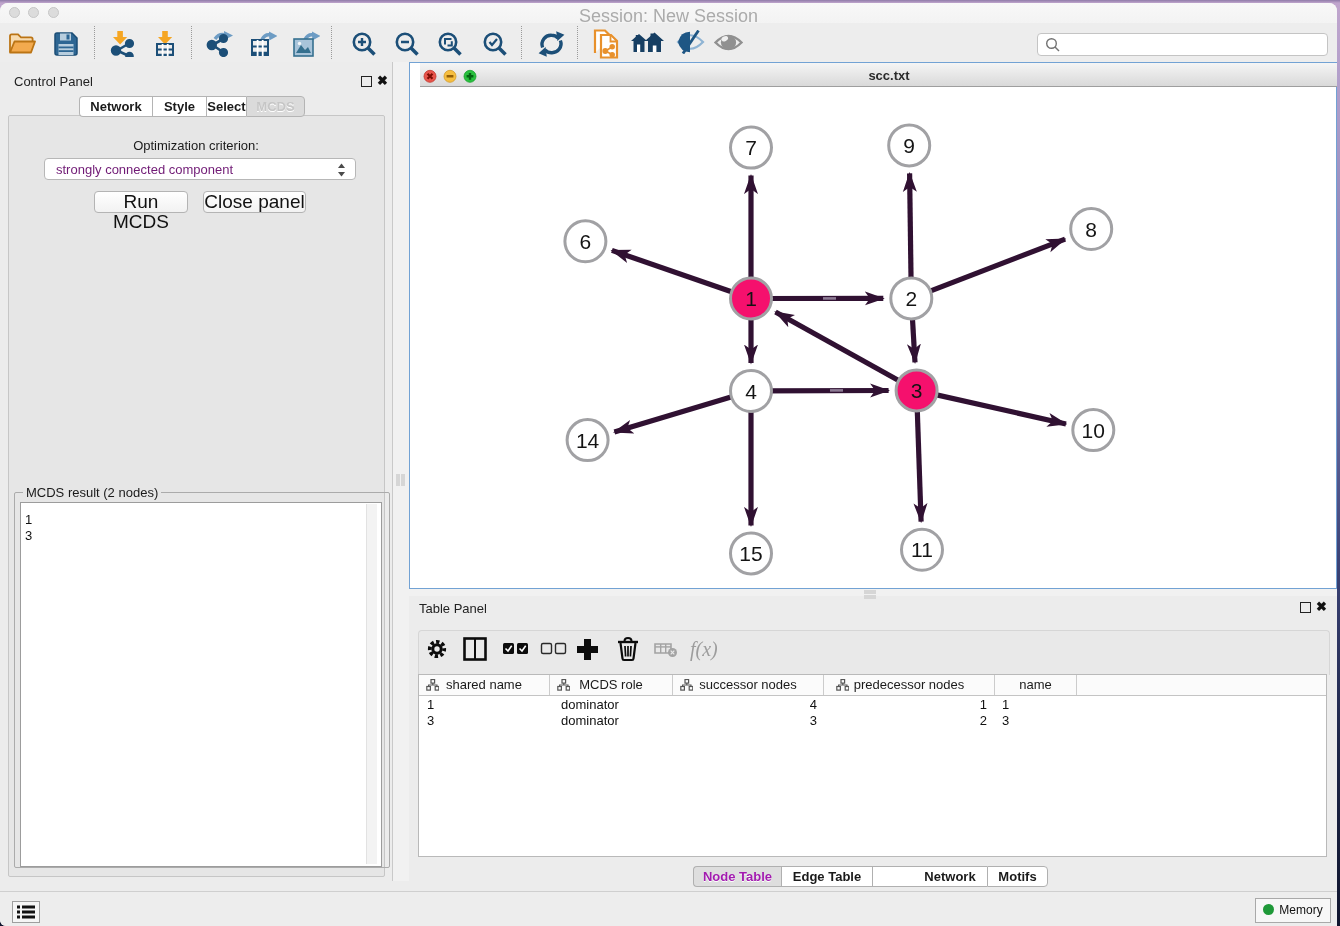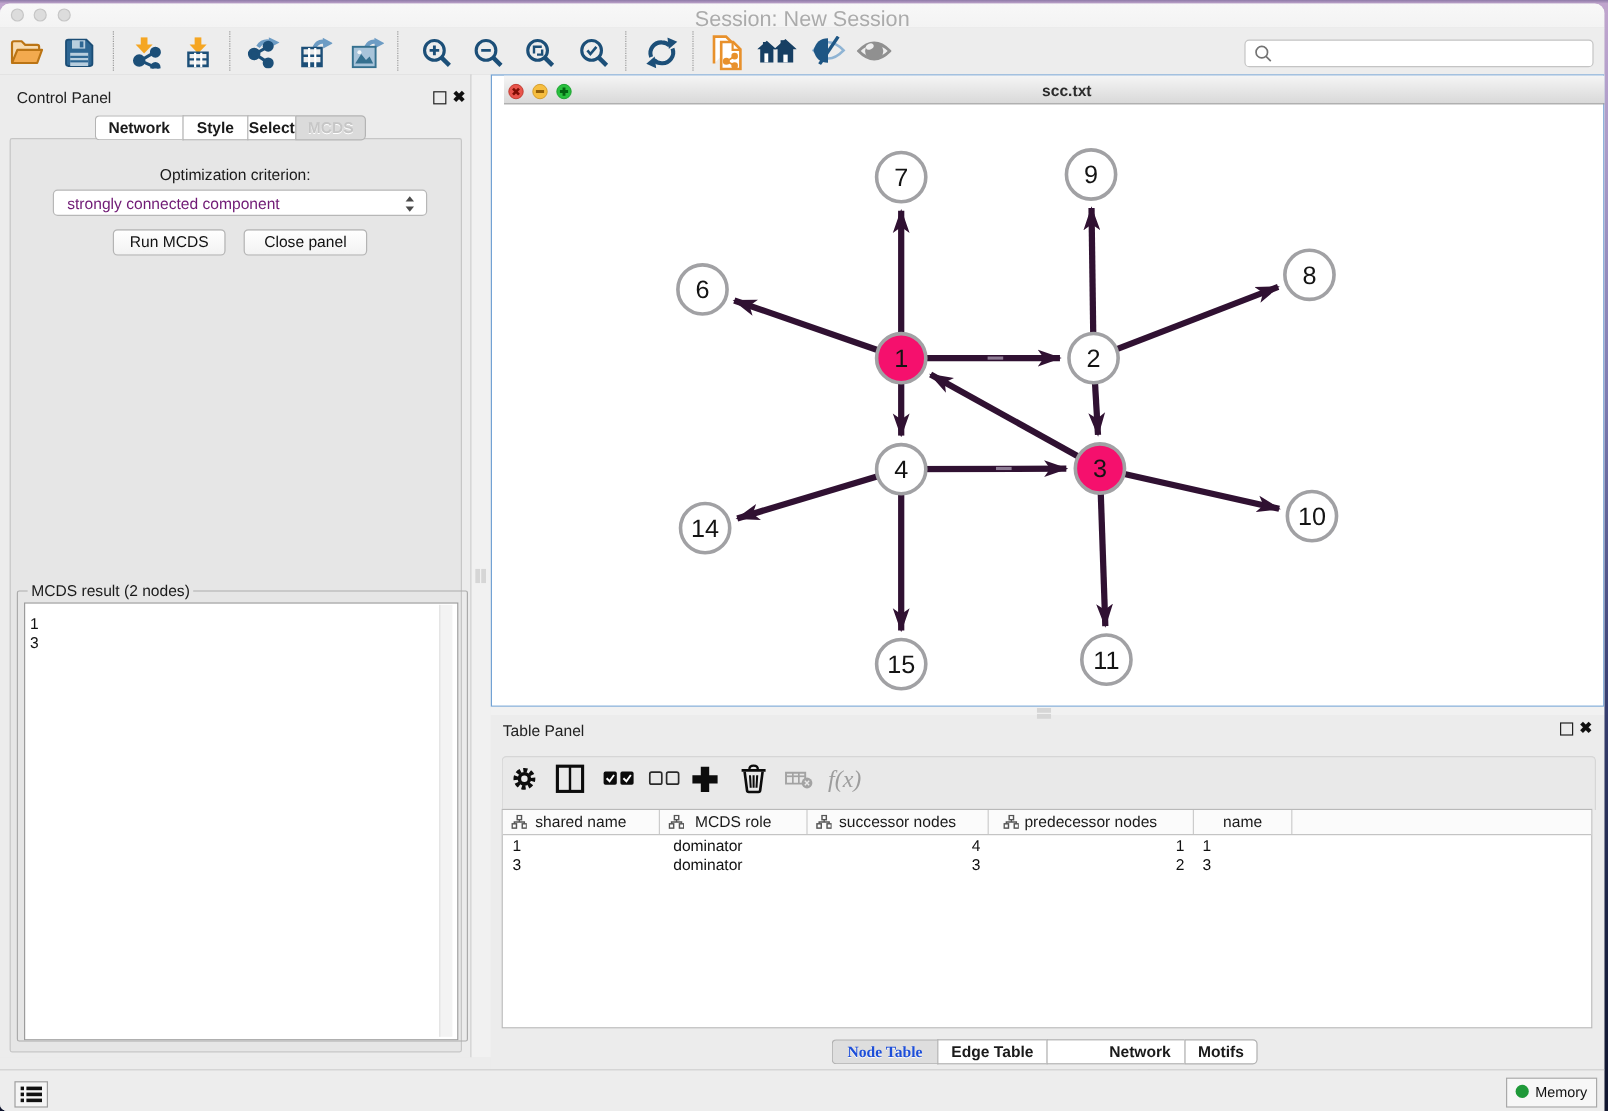--- a/index.html
+++ b/index.html
@@ -20,21 +20,21 @@
 #cphead{position:absolute;left:14px;top:12px;font-size:13px;color:#222;}
 .float-ic{position:absolute;width:9px;height:9px;border:1.6px solid #222;}
 .x-ic{position:absolute;font-size:13px;font-weight:bold;color:#111;line-height:12px;}
 #cptabs{position:absolute;left:79px;top:34px;height:21px;display:flex;font-size:13px;}
 .cptab{border:1px solid #b4b4b4;border-right:none;background:#fff;color:#1a1a1a;box-sizing:border-box;text-align:center;line-height:20px;font-weight:bold;}
 .cptab.first{border-radius:4px 0 0 4px;}
 .cptab.sel{background:#dbdbdb;border:1px solid #b4b4b4;border-radius:0 4px 4px 0;color:#c6c6c6;text-shadow:0 1px 0 #ffffff;}
 #cpcontent{position:absolute;left:8px;top:53px;width:375px;height:760px;background:#e6e6e6;border:1px solid #c6c6c6;border-radius:2px;}
 #optlabel{position:absolute;left:0;top:76px;width:100%;text-align:center;font-size:13px;color:#1a1a1a;}
 #dropdown{position:absolute;left:44px;top:96px;width:312px;height:22px;background:#fff;border:1px solid #b7b7b7;border-radius:4px;font-size:13px;color:#701a75;line-height:21px;padding-left:11px;box-sizing:border-box;}
-.btn{position:absolute;top:129px;height:22px;background:linear-gradient(#ffffff,#f2f2f2);border:1px solid #b4b4b4;border-radius:4px;font-size:13px;color:#111;text-align:center;line-height:20px;box-sizing:border-box;}
+.btn{position:absolute;top:129px;height:22px;background:linear-gradient(#ffffff,#f2f2f2);border:1px solid #b4b4b4;border-radius:4px;font-size:19px;color:#111;text-align:center;line-height:20px;box-sizing:border-box;}
 #groupbox{position:absolute;left:14px;top:430px;width:374px;height:374px;border:1px solid #ababab;border-radius:2px;}
 #grouplabel{position:absolute;left:8px;top:-8px;background:#e6e6e6;padding:0 3px;font-size:13px;color:#1a1a1a;}
 #mcdstext{position:absolute;left:5px;top:9px;width:362px;height:365px;background:#fff;border:1px solid #9c9c9c;font-size:13px;color:#111;line-height:16px;padding:9px 0 0 4px;box-sizing:border-box;}
 #mcdsscroll{position:absolute;right:4px;top:1px;width:10px;height:360px;background:#f3f3f3;border-left:1px solid #e2e2e2;}
 
 
 #vdivider{position:absolute;left:393px;top:59px;width:16px;height:819px;background:#f1f1f1;}
 #hdivider{position:absolute;left:409px;top:586px;width:928px;height:7px;background:#f1f1f1;}
 
 
@@ -47,21 +47,21 @@
 #tphead{position:absolute;left:10px;top:5px;font-size:13px;color:#222;}
 #ttoolbar{position:absolute;left:9px;top:34px;width:910px;height:44px;background:#e9e9e9;border:1px solid #d6d6d6;border-bottom:none;border-radius:4px 4px 0 0;}
 #ttable{position:absolute;left:9px;top:78px;width:907px;height:181px;background:#fff;border:1px solid #b9b9b9;}
 #thdr{position:absolute;left:0;top:0;width:100%;height:20px;background:#fbfbfb;border-bottom:1px solid #c4c4c4;font-size:13px;color:#1a1a1a;}
 .thc{position:absolute;top:0;height:20px;border-right:1px solid #cccccc;text-align:center;line-height:20px;}
 .hic{position:absolute;top:4px;}
 .trow{position:absolute;left:0;width:100%;height:16px;font-size:13px;color:#111;}
 .tc{position:absolute;top:0;height:16px;line-height:16px;}
 #ttabs{position:absolute;left:284px;top:270px;height:21px;display:flex;font-size:13px;}
 .ttab{border:1px solid #b0b0b0;border-right:none;background:#fff;color:#1a1a1a;box-sizing:border-box;text-align:center;line-height:20px;font-weight:bold;}
-.ttab.sel{background:#dedede;color:#1d4ed8;text-shadow:0 1px 0 #ffffff;border-radius:4px 0 0 4px;font-family:Liberation Serif, serif;}
+.ttab.sel{background:#dedede;color:#a21caf;text-shadow:0 1px 0 #ffffff;border-radius:4px 0 0 4px;}
 .ttab.last{border-right:1px solid #b0b0b0;border-radius:0 4px 4px 0;}
 
 
 #statusbar{position:absolute;left:0;top:888px;width:1337px;height:35px;background:#ededed;border-top:1px solid #cfcfcf;}
 #listbtn{position:absolute;left:12px;top:9px;width:26px;height:20px;background:#f5f5f5;border:1px solid #9e9e9e;}
 #membtn{position:absolute;left:1255px;top:6px;width:74px;height:23px;background:#f7f7f7;border:1px solid #a9a9a9;font-size:12px;color:#111;line-height:22px;text-align:center;}
 </style>
 </head>
 <body>
 <div id="win">

